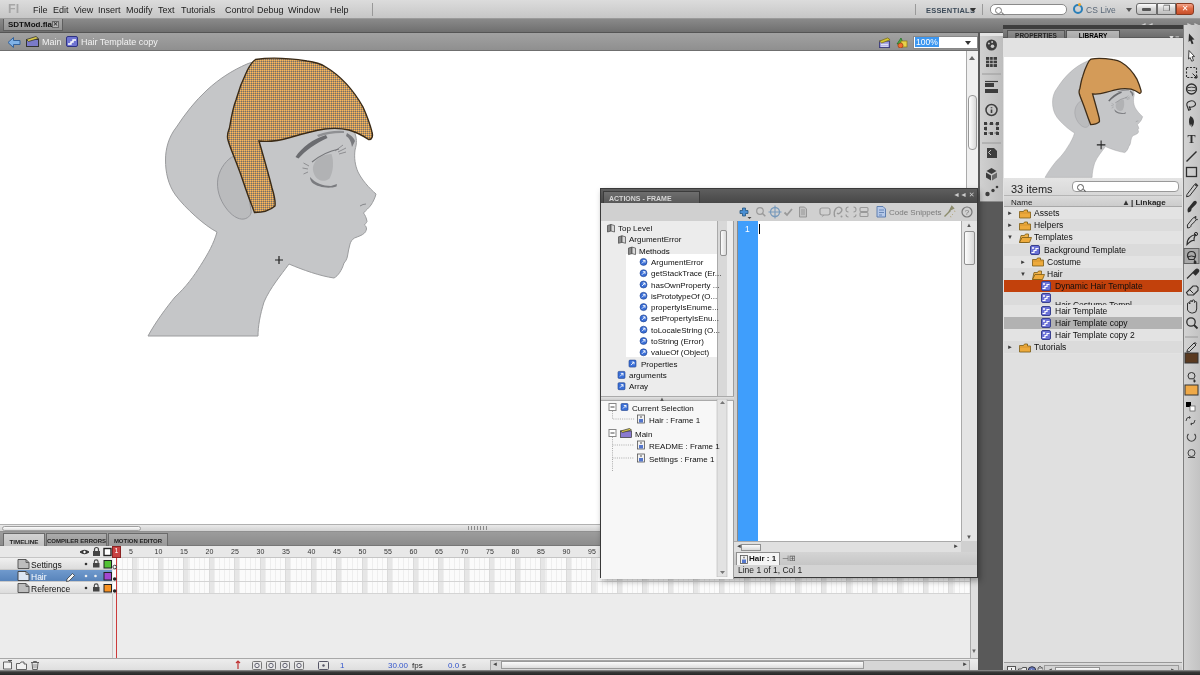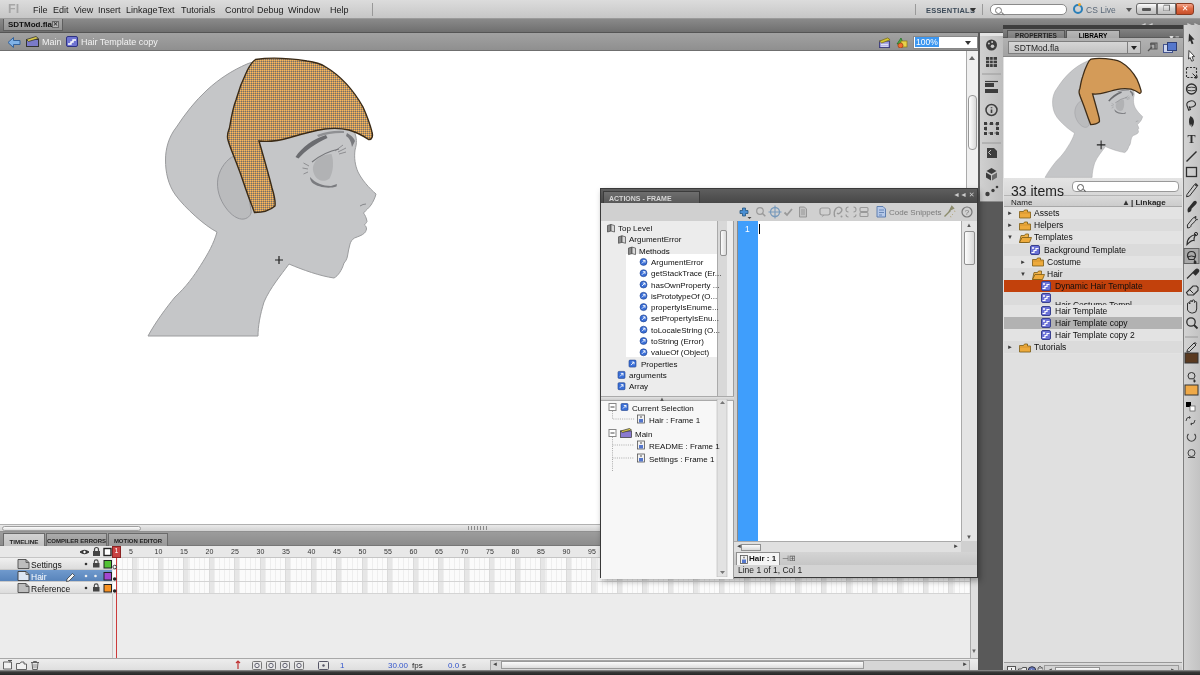--- a/index.html
+++ b/index.html
@@ -84,21 +84,21 @@
 #rp-tabs { left:0; top:4px; width:180px; height:9px; background:linear-gradient(#828282,#6d6d6d); border-bottom:1px solid #5a5a5a;}
 .rptab { top:4.5px; height:8.5px; font-size:6.5px; white-space:nowrap; overflow:hidden; font-weight:bold; text-align:center; padding-top:1.5px; border:1px solid #555; border-bottom:none;}
 #tab-prop { left:4px; width:58px; color:#262626; background:linear-gradient(#8e8e8e,#7c7c7c); }
 #tab-lib { left:63px; width:54px; color:#000; background:linear-gradient(#b8b8b8,#a8a8a8); }
 #rp-menu { left:165px; top:9px; font-size:7px; color:#ddd; }
 #librow { left:0; top:13px; width:180px; height:19px; background:linear-gradient(#b2b2b2,#a2a2a2); border-bottom:1px solid #888;}
 #libdd { left:5px; top:3px; width:133px; height:13px; background:linear-gradient(#d6d6d6,#c2c2c2); border:1px solid #7e7e7e; font-size:8.5px; color:#222; padding:1px 0 0 5px;}
 #libdd .dd { position:absolute; right:0px; top:0px; width:13px; height:11px; border-left:1px solid #7e7e7e; }
 #libdd .dd:after { content:""; position:absolute; left:3px; top:4px; border-left:3.5px solid transparent; border-right:3.5px solid transparent; border-top:4px solid #222;}
 #preview { left:1px; top:32px; width:178px; height:121px; background:#fff; }
-#itemsrow { left:1px; top:153px; width:178px; height:18px; background:linear-gradient(#e4e4e4,#d8d8d8); border-bottom:1px solid #b5b5b5; font-size:14px; color:#222;}
+#itemsrow { left:1px; top:153px; width:178px; height:18px; background:linear-gradient(#e4e4e4,#d8d8d8); border-bottom:1px solid #b5b5b5; font-size:11px; color:#222;}
 #libsearch { left:68px; top:2.5px; width:107px; height:11px; background:#fff; border:1px solid #999; border-radius:4px;}
 #libsearch:before { content:""; position:absolute; left:4px; top:2.5px; width:5px; height:5px; border:1.2px solid #555; border-radius:50%;}
 #libsearch:after { content:""; position:absolute; left:9.5px; top:8px; width:3px; height:1.2px; background:#555; transform:rotate(45deg);}
 #libhead { left:1px; top:171px; width:178px; height:11px; background:linear-gradient(#dadada,#cccccc); border-bottom:1px solid #a8a8a8; font-size:8px; color:#222;}
 #liblist { left:1px; top:182px; width:167px; height:147px; }
 .librow12 { left:0; width:178px; height:12.2px; font-size:8.5px; color:#0e0e0e; }
 .librow12 .t { position:absolute; top:1px; white-space:nowrap; }
 #libempty { left:1px; top:329px; width:178px; height:308px; background:#e0e0e0; }
 #libbottom { left:1px; top:637px; width:178px; height:8px; background:linear-gradient(#dcdcdc,#c8c8c8); border-top:1px solid #999;}
 #libhscroll { left:40px; top:1.5px; width:135px; height:10px; background:#d2d2d2; border:1px solid #9a9a9a;}
@@ -136,21 +136,21 @@
 </head>
 <body>
 <div id="app">
 
   <div id="menubar" class="abs"></div>
   <div id="fllogo" class="abs">Fl</div>
   <span class="abs menu" style="left:33px">File</span>
   <span class="abs menu" style="left:53px">Edit</span>
   <span class="abs menu" style="left:74px">View</span>
   <span class="abs menu" style="left:98px">Insert</span>
-  <span class="abs menu" style="left:126px">Linkage</span>
+  <span class="abs menu" style="left:126px">Modify</span>
   <span class="abs menu" style="left:158px">Text</span>
   <span class="abs menu" style="left:181px">Tutorials</span>
   <span class="abs menu" style="left:225px">Control</span>
   <span class="abs menu" style="left:257px">Debug</span>
   <span class="abs menu" style="left:288px">Window</span>
   <span class="abs menu" style="left:330px">Help</span>
   <div class="abs" style="left:915px; top:3.5px; width:1px; height:11px; background:#9a9a9a;"></div>
     <div class="abs" style="left:982px; top:3.5px; width:1px; height:11px; background:#9a9a9a;"></div>
     <div class="abs" style="left:372px; top:3px; width:1px; height:13px; background:#999;"></div>
   <span id="essentials" class="abs">ESSENTIALS</span>
@@ -412,31 +412,20 @@
         <circle cx="5.5" cy="-4" r="1.3"></circle>
       </g>
     </svg>
 
   <div id="rightpanel" class="abs">
     <div id="rp-top" class="abs"></div>
     <div id="rp-tabs" class="abs"></div>
     <div id="tab-prop" class="abs rptab">PROPERTIES</div>
     <div id="tab-lib" class="abs rptab">LIBRARY</div>
     <span id="rp-menu" class="abs">▼≡</span>
-    <div id="librow" class="abs">
-        <div id="libdd" class="abs">SDTMod.fla<span class="dd"></span></div>
-      <svg class="abs" style="left:143px; top:4px;" width="13" height="11" viewBox="0 0 13 11">
-          <path d="M2 9 L6 5 M4 2 h5 v5" stroke="#555" stroke-width="1.3" fill="none"></path>
-          <rect x="5" y="1" width="6" height="6" fill="none" stroke="#555"></rect>
-        </svg>
-      <svg class="abs" style="left:160px; top:3.5px;" width="14" height="12" viewBox="0 0 14 12">
-          <rect x="0.5" y="2.5" width="9" height="8" fill="#cdd6ee" stroke="#44548f"></rect>
-          <rect x="4.5" y="0.5" width="9" height="8" fill="#5577cc" stroke="#2e3f77"></rect>
-        </svg>
-    </div>
     <div id="preview" class="abs"><svg id="pvsvg" width="178" height="122" viewBox="0 0 178 122">
           <g transform="translate(-22.3,-23.4) scale(0.428)">
  <use href="#headbase"></use>
  <path d="M255.5 59.5 C268 57.5 288 58 307 61 C314.5 62 320.5 63.5 325 66.5 C341 76 354 91 363 107 C367 116 370 124 372 132 C373 135.5 372.5 140 368.5 139.5 C362 135 356 132 349 130 C341 128 333 128 325 129 C312 131 300 134.5 290 137.5 C280 140.5 268 142 259 141 C263 155 268 172 272 188 C274.5 196 275.5 202 275 206 C270 210.5 262 212.5 254.5 212.5 C250 201 246 190 243 181 C237 163 230 148 228 140 C226.5 135 228 132 229.5 128 C231 119 232.5 109 236 100 C239 89 243 79 247 71 C250 65 253 61 255.5 59.5 Z" fill="#d49b58" stroke="#3f2d18" stroke-width="3"></path>
  <path d="M269 260 L289 260 M279 250 L279 270" stroke="#222" stroke-width="2.5"></path>
 </g>
         </svg></div>
     <div id="itemsrow" class="abs">
         <span class="abs" style="left:7px; top:4.5px;">33 items</span>
         <div id="libsearch" class="abs"></div>

